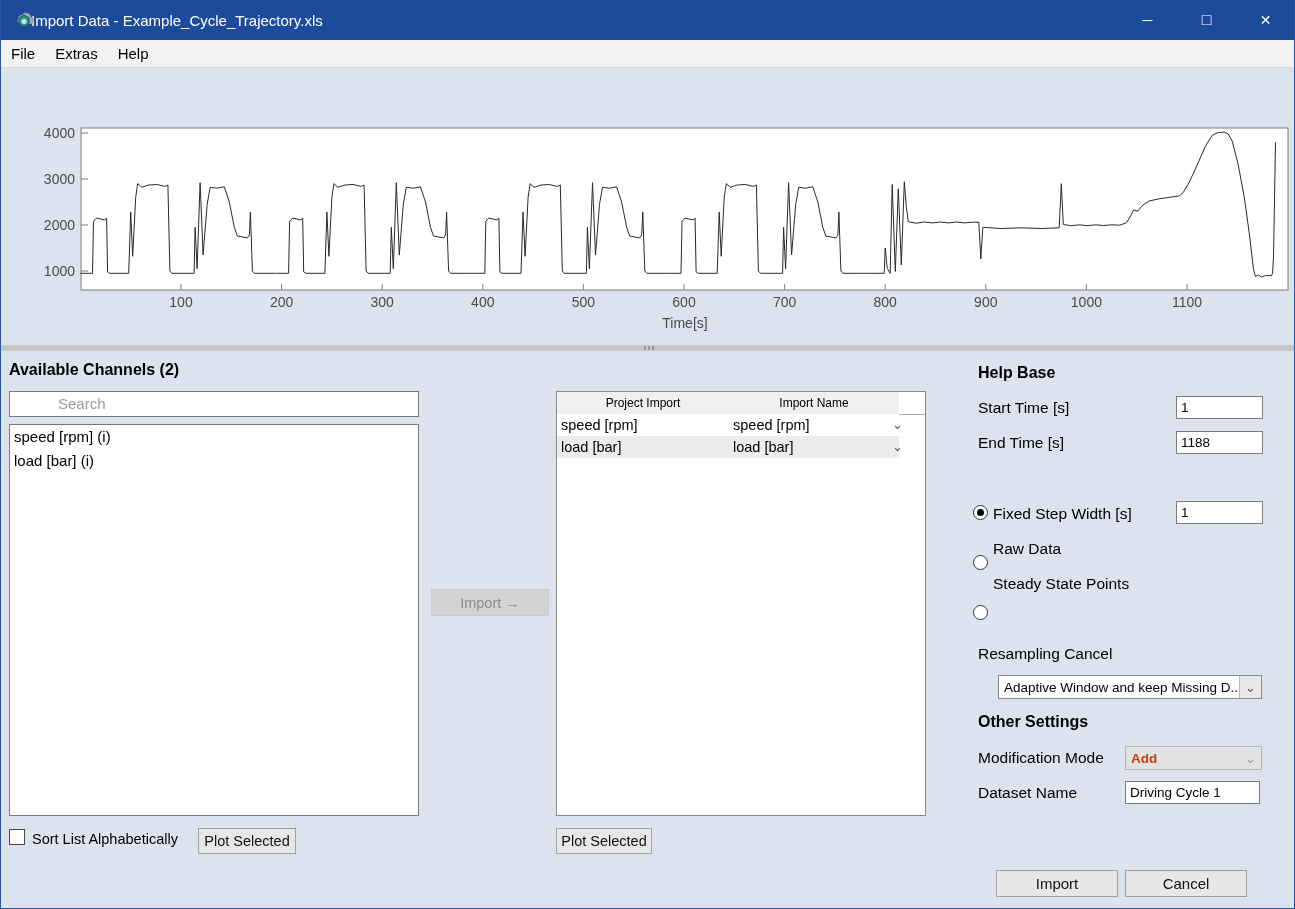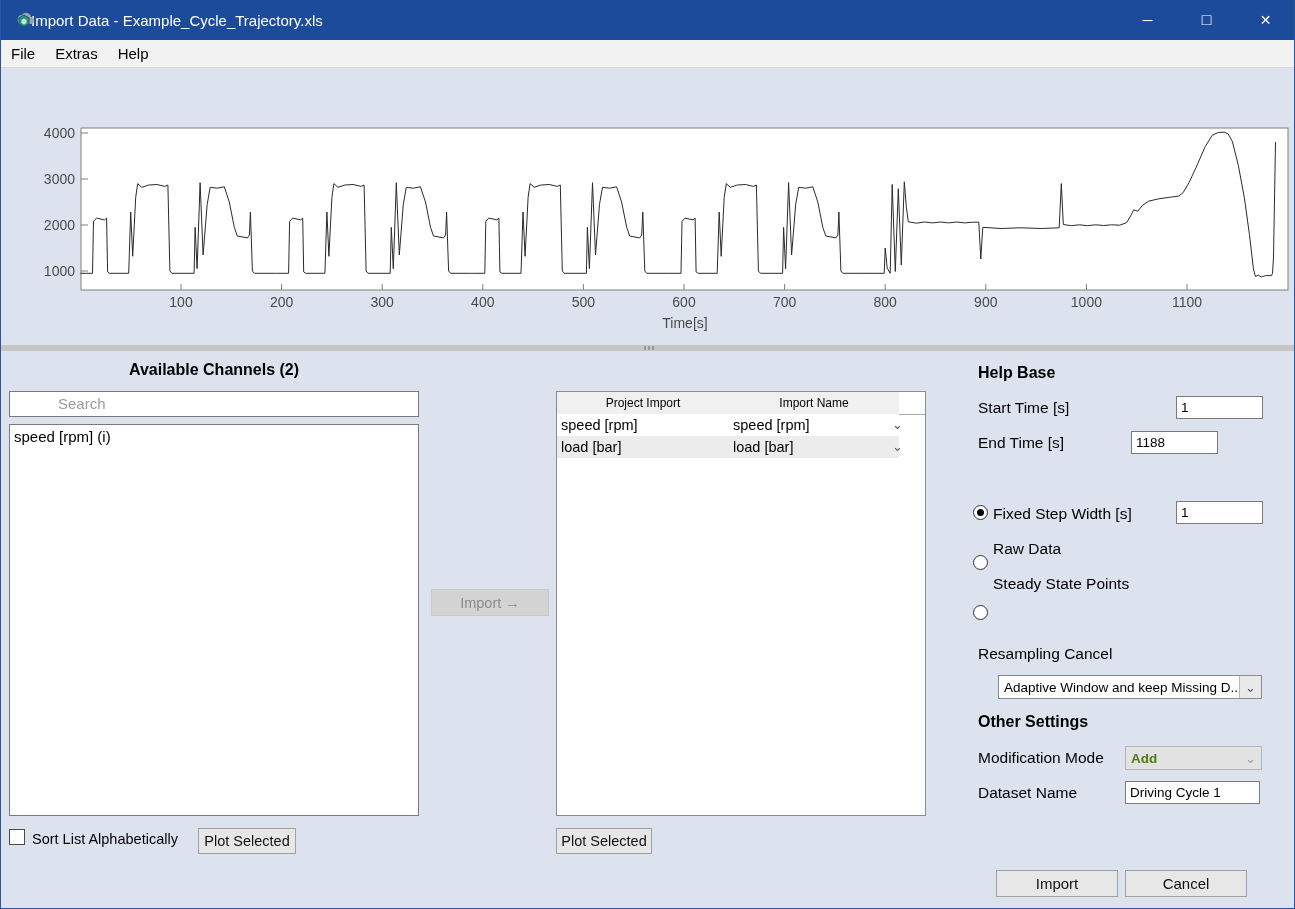--- a/index.html
+++ b/index.html
@@ -45,21 +45,21 @@
   .maptable{background:#fff;border:1px solid #8a8a8a;}
   .thead{position:absolute;left:0;top:0;height:22px;background:#f0f0f0;border-bottom:1px solid #ababab;display:flex;align-items:center;justify-content:center;font-size:12px;}
   .cell{position:absolute;height:22px;display:flex;align-items:center;font-size:14.5px;padding:0 4px;}
   .rowband{position:absolute;left:0;height:22px;}
   .chev{color:#555;font-size:13px;line-height:10px;}
   
   .dd{background:#fff;border:1px solid #8a8a8a;display:flex;align-items:stretch;}
   .dd .txt{flex:1;display:flex;align-items:center;padding:0 5px;font-size:13.5px;white-space:nowrap;overflow:hidden;}
   .dd .arrow{width:21px;background:#e9e9e9;border-left:1px solid #b9b9b9;display:flex;align-items:center;justify-content:center;color:#555;font-size:13px;}
   .dd.disabled{background:#e2e2e2;border-color:#b5b5b5;}
-  .dd.disabled .txt{color:#4d7c0f;font-weight:bold;}
+  .dd.disabled .txt{color:#c2410c;font-weight:bold;}
   .dd.disabled .arrow{background:#e2e2e2;color:#a0a0a0;border-left:none;}
 </style>
 </head>
 <body>
 
 <div id="win">
 
   <div class="abs titlebar">
     <svg class="abs" style="left:14px;top:11px" width="19" height="19" viewBox="0 0 19 19">
       <path d="M3 8 a4 4 0 0 1 4-4 a5 5 0 0 1 9 2 a3.5 3.5 0 0 1 -1 7 l-9 0 a3.5 3.5 0 0 1 -3-5z" fill="#9aa4ae"></path>
@@ -132,24 +132,25 @@
       </g>
     <text id="xlabel" x="684" y="218" text-anchor="middle">Time[s]</text>
   </svg>
 
   <div class="abs splitter">
     <div class="abs grip" style="left:643px"></div>
     <div class="abs grip" style="left:647px"></div>
     <div class="abs grip" style="left:651px"></div>
   </div>
 
-  <div class="abs h1" style="left:8px;top:361px;width:410px;text-align:center">Available Channels (2)</div>
+  <div class="abs h1" style="left:8px;top:361px;width:410px;">Available Channels (2)</div>
   <input class="abs tinput" style="left: 8px; top: 391px; width: 410px; height: 26px; padding-left: 48px;" placeholder="Search">
   <div class="abs listbox" style="left:8px;top:424px;width:410px;height:392px">
     <div class="listitem"><span>speed  [rpm] (i)</span></div>
+    <div class="listitem"><span>load  [bar] (i)</span></div>
   </div>
   <div class="abs checkbox" style="left:8px;top:829px"></div>
   <div class="abs" style="left:31px;top:831px;font-size:14.5px">Sort List Alphabetically</div>
   <div class="abs btn" style="left:197px;top:828px;width:98px;height:26px">
       <span>Plot Selected</span>
     </div>
 
   <div class="abs btn btn-disabled" style="left:430px;top:589px;width:118px;height:27px">
       <span>Import →</span>
     </div>
@@ -182,21 +183,21 @@
       </div>
   </div>
   <div class="abs btn" style="left:555px;top:828px;width:96px;height:26px">
       <span>Plot Selected</span>
     </div>
 
   <div class="abs h1" style="left:977px;top:364px">Help Base</div>
   <div class="abs flabel" style="left:977px;top:399px">Start Time [s]</div>
   <input class="abs tinput" style="left: 1175px; top: 396px; width: 87px; height: 23px;" value="1">
   <div class="abs flabel" style="left:977px;top:434px">End Time [s]</div>
-  <input class="abs tinput" style="left: 1130px; top: 431px; width: 87px; height: 23px;" value="1188">
+  <input class="abs tinput" style="left: 1175px; top: 431px; width: 87px; height: 23px;" value="1188">
 
   <div class="abs radio checked" style="left:972px;top:505px"></div>
   <div class="abs rlabel" style="left:992px;top:505px">Fixed Step Width [s]</div>
   <input class="abs tinput" style="left: 1175px; top: 501px; width: 87px; height: 23px;" value="1">
 
   <div class="abs radio" style="left:972px;top:540px"></div>
   <div class="abs rlabel" style="left:992px;top:540px">Raw Data</div>
 
   <div class="abs radio" style="left:972px;top:575px"></div>
   <div class="abs rlabel" style="left:992px;top:575px">Steady State Points</div>

